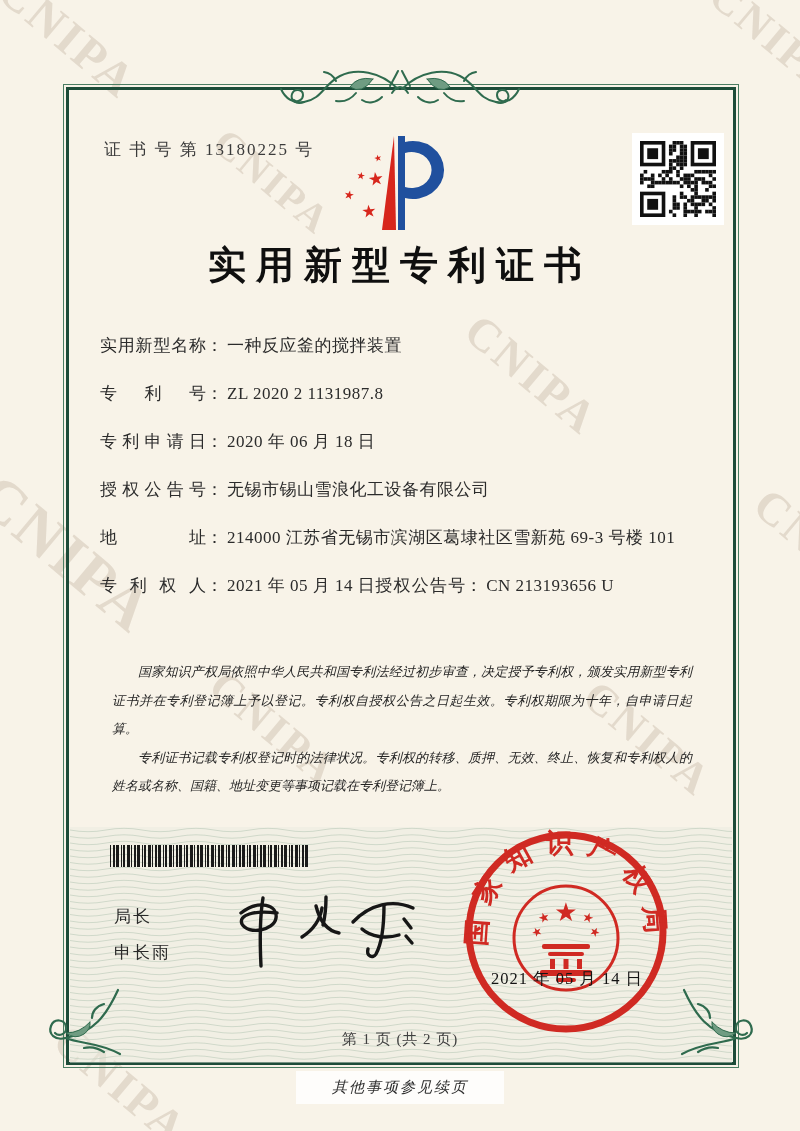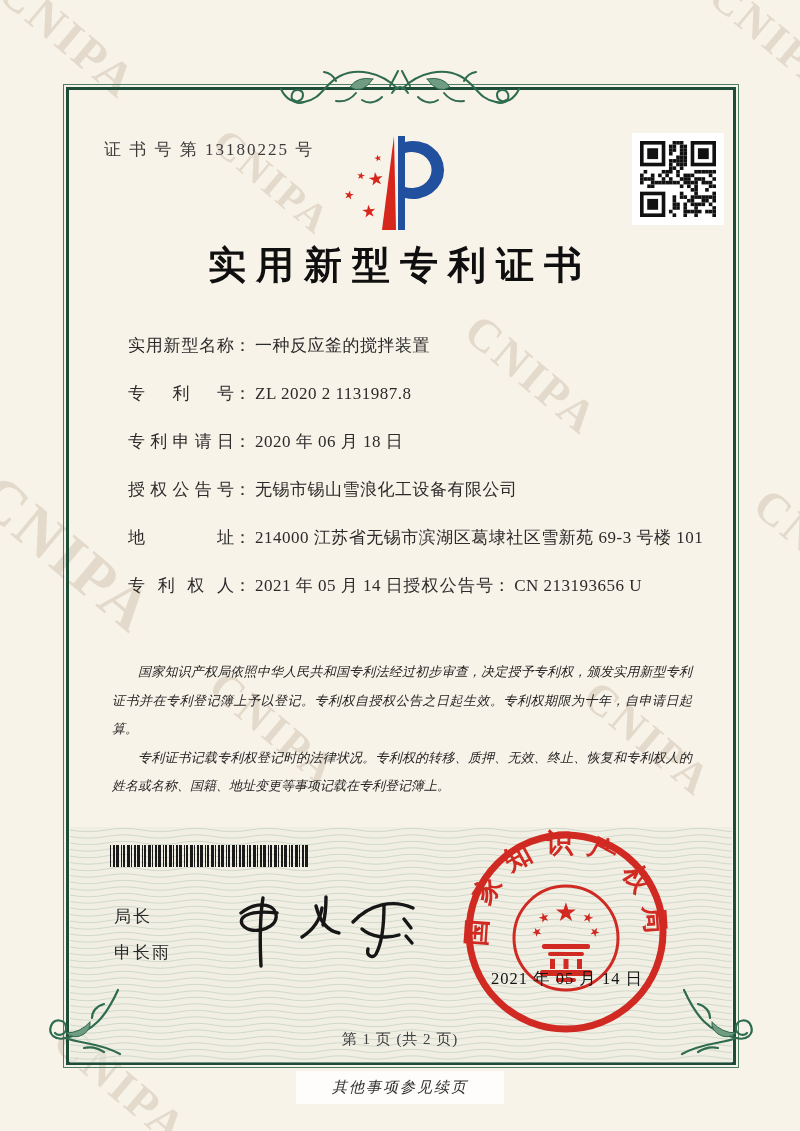--- a/index.html
+++ b/index.html
@@ -32,21 +32,21 @@
   
   #wave-band{left:70px;top:827px;z-index:2;}
   
   .content{z-index:3;text-align:center;}
   #cert-number{left:104px;top:138px;font-size:17px;letter-spacing:2px;color:#3b3b3b;z-index:3;}
   #logo{left:338px;top:128px;z-index:3;}
   #qr-wrap{left:632px;top:133px;width:92px;height:92px;background:#fff;z-index:3;
     display:flex;align-items:center;justify-content:center;}
   #title{left:0;top:240px;width:800px;text-align:center;
     font-size:38px;font-weight:700;letter-spacing:10px;color:#0f0f0f;z-index:3;}
-  #fields{left:128px;top:334px;width:600px;z-index:3;font-size:17px;color:#2b2b2b;}
+  #fields{left:100px;top:334px;width:600px;z-index:3;font-size:17px;color:#2b2b2b;}
   .frow{margin-bottom:24px;line-height:24px;white-space:nowrap;}
   .flabel{display:inline-block;width:106px;text-align:justify;text-align-last:justify;vertical-align:top;}
   .fcolon{display:inline-block;margin-right:4px;}
   .fvalue{letter-spacing:0.5px;}
   .fpair2{}
   #body-text{left:112px;top:658px;width:580px;z-index:3;
     font-size:13px;line-height:28.5px;font-style:italic;color:#242424;}
   #body-text p{margin:0;text-indent:2em;text-align:justify;}
   #barcode{left:110px;top:845px;width:202px;height:22px;z-index:3;font-size:0;background:#fff0;}
   #barcode span{display:inline-block;height:22px;vertical-align:top;}

